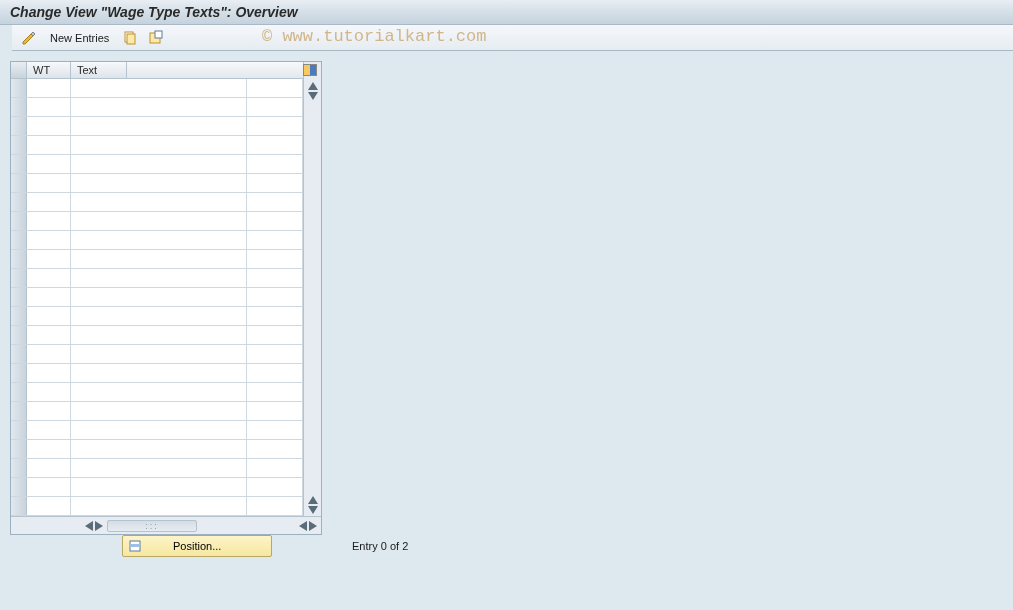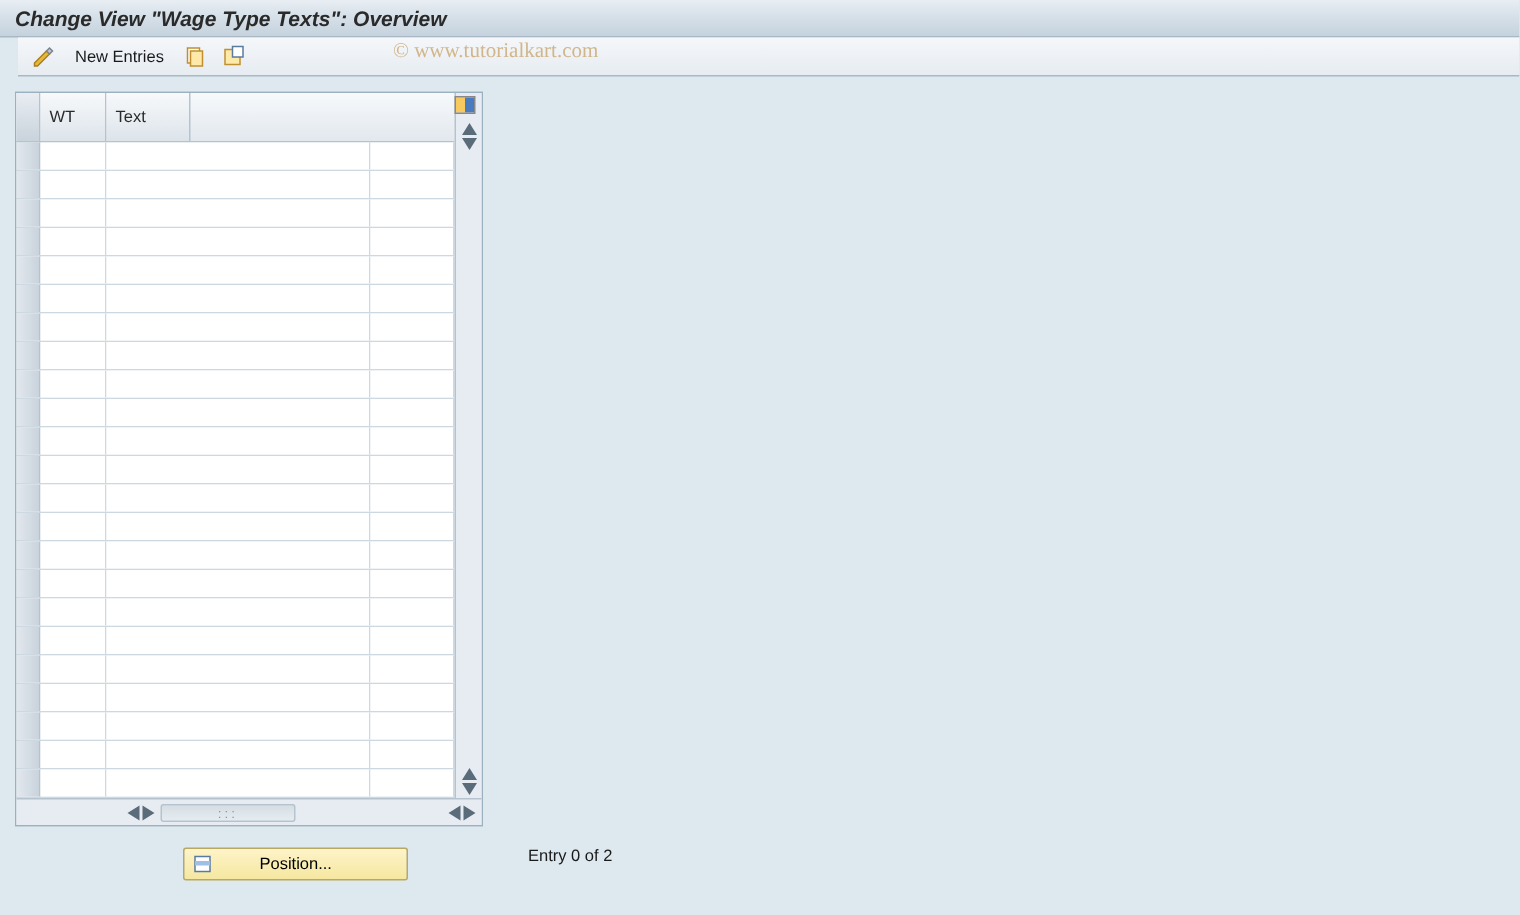--- a/index.html
+++ b/index.html
@@ -43,22 +43,22 @@
     .toolbar .text-btn {
       cursor: pointer;
       padding: 2px 4px;
       color: #1a1a1a;
     }
     .watermark {
       position: absolute;
       left: 250px;
       top: 2px;
       color: #c9a870;
-      font-size: 14px;
-      font-family: Liberation Serif, serif;
+      font-size: 17px;
+      font-family: Liberation Mono, monospace;
       opacity: 0.8;
       z-index: 100;
       pointer-events: none;
     }
     .content-area {
       padding: 10px;
     }
     .table-container {
       display: inline-block;
       border: 1px solid #9cb0bf;
@@ -73,21 +73,21 @@
       display: flex;
       background: linear-gradient(to bottom, #f7f9fb 0%, #e2e8ee 100%);
       border-bottom: 1px solid #b5c3cf;
     }
     .th {
       padding: 3px 6px;
       border-right: 1px solid #b5c3cf;
       color: #2a2a2a;
       font-size: 11px;
       background: linear-gradient(to bottom, #f7f9fb 0%, #dce4ea 100%);
-      height: 32px;
+      height: 16px;
       display: flex;
       align-items: center;
     }
     .th-sel { width: 16px; padding: 0; background: linear-gradient(to bottom, #e8edf2, #c9d3dc); }
     .th-wt { width: 44px; }
     .th-long { width: 176px; }
     .th-text { width: 56px; }
     .th-config { width: 18px; padding:0; display:flex; align-items:center; justify-content:center; }
     .config-icon {
       width: 14px; height: 12px;
@@ -147,21 +147,21 @@
       background: linear-gradient(to bottom, #d5dde4, #e6ecf1);
       border: 1px solid #b5c3cf;
       border-radius: 2px;
       margin: 0 4px;
       display:flex; align-items:center; justify-content:center;
       color:#8a96a2; font-size:9px; letter-spacing:2px;
     }
     .hscroll-mid { flex: 1; }
     .footer-row {
       display: flex;
-      margin-top: 14px;
+      align-items: center;
       margin-left: 112px;
       gap: 80px;
     }
     .position-btn {
       display: flex;
       align-items: center;
       width: 150px;
       height: 22px;
       background: linear-gradient(to bottom, #fdf4c8 0%, #f6e7a0 100%);
       border: 1px solid #b9a860;

